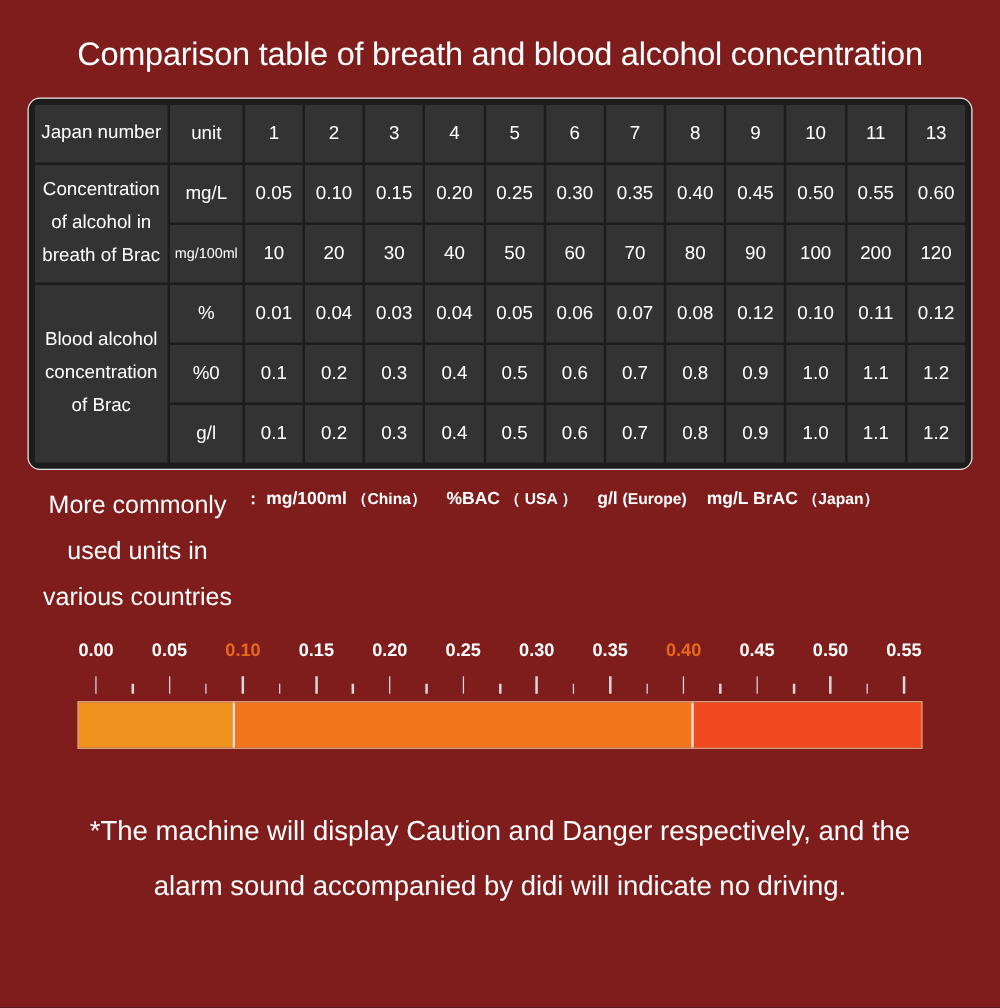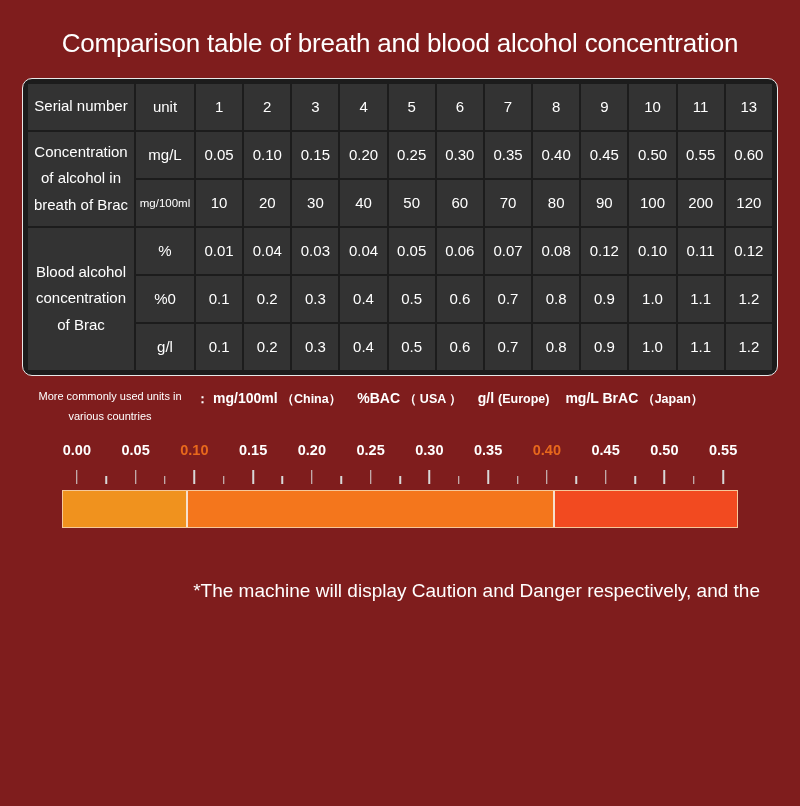--- a/index.html
+++ b/index.html
@@ -95,21 +95,21 @@
 
   
   .countries {
     display: flex;
     align-items: flex-start;
     margin: 10px 24px 0 24px;
   }
   .countries-label {
     width: 172px;
     text-align: center;
-    font-size: 11px;
+    font-size: 20px;
     line-height: 1.85;
     color: #ffffff;
     flex: 0 0 172px;
   }
   .countries-values {
     flex: 1;
     padding-top: 4px;
     font-size: 14px;
     color: #ffffff;
     white-space: nowrap;
@@ -179,41 +179,41 @@
   .progress .seg {
     height: 100%;
     box-sizing: border-box;
   }
   .progress .seg + .seg {
     border-left: 2px solid #f7e0cc;
   }
 
   
   .footer {
-    text-align: right;
+    text-align: center;
     margin-top: 44px;
-    font-size: 19px;
+    font-size: 22px;
     line-height: 2.0;
     color: #ffffff;
     padding: 0 40px;
   }
   .footer div { white-space: nowrap; }
 </style>
 </head>
 <body>
 
 <div class="page">
 
   <div class="title">Comparison table of breath and blood alcohol concentration</div>
 
   <div class="table-wrap">
     <table class="grid">
       <tbody id="table-body">
           <tr>
-            <td class="rowlabel corner">Serial number</td>
+            <td class="rowlabel corner">Japan number</td>
             <td class="unitcell">unit</td>
             <td class="num">1</td>
             <td class="num">2</td>
             <td class="num">3</td>
             <td class="num">4</td>
             <td class="num">5</td>
             <td class="num">6</td>
             <td class="num">7</td>
             <td class="num">8</td>
             <td class="num">9</td>
@@ -352,15 +352,16 @@
       </div>
     <div class="progress" id="progress-track">
         <div class="seg" style="width: 18.1818%; background: rgb(240, 146, 30);"></div>
         <div class="seg" style="width: 54.5455%; background: rgb(244, 118, 28);"></div>
         <div class="seg" style="width: 27.2727%; background: rgb(242, 74, 32);"></div>
       </div>
   </div>
 
   <div class="footer">
     <div>*The machine will display Caution and Danger respectively, and the</div>
+    <div>alarm sound accompanied by didi will indicate no driving.</div>
   </div>
 
 </div>
 
 </body></html>

